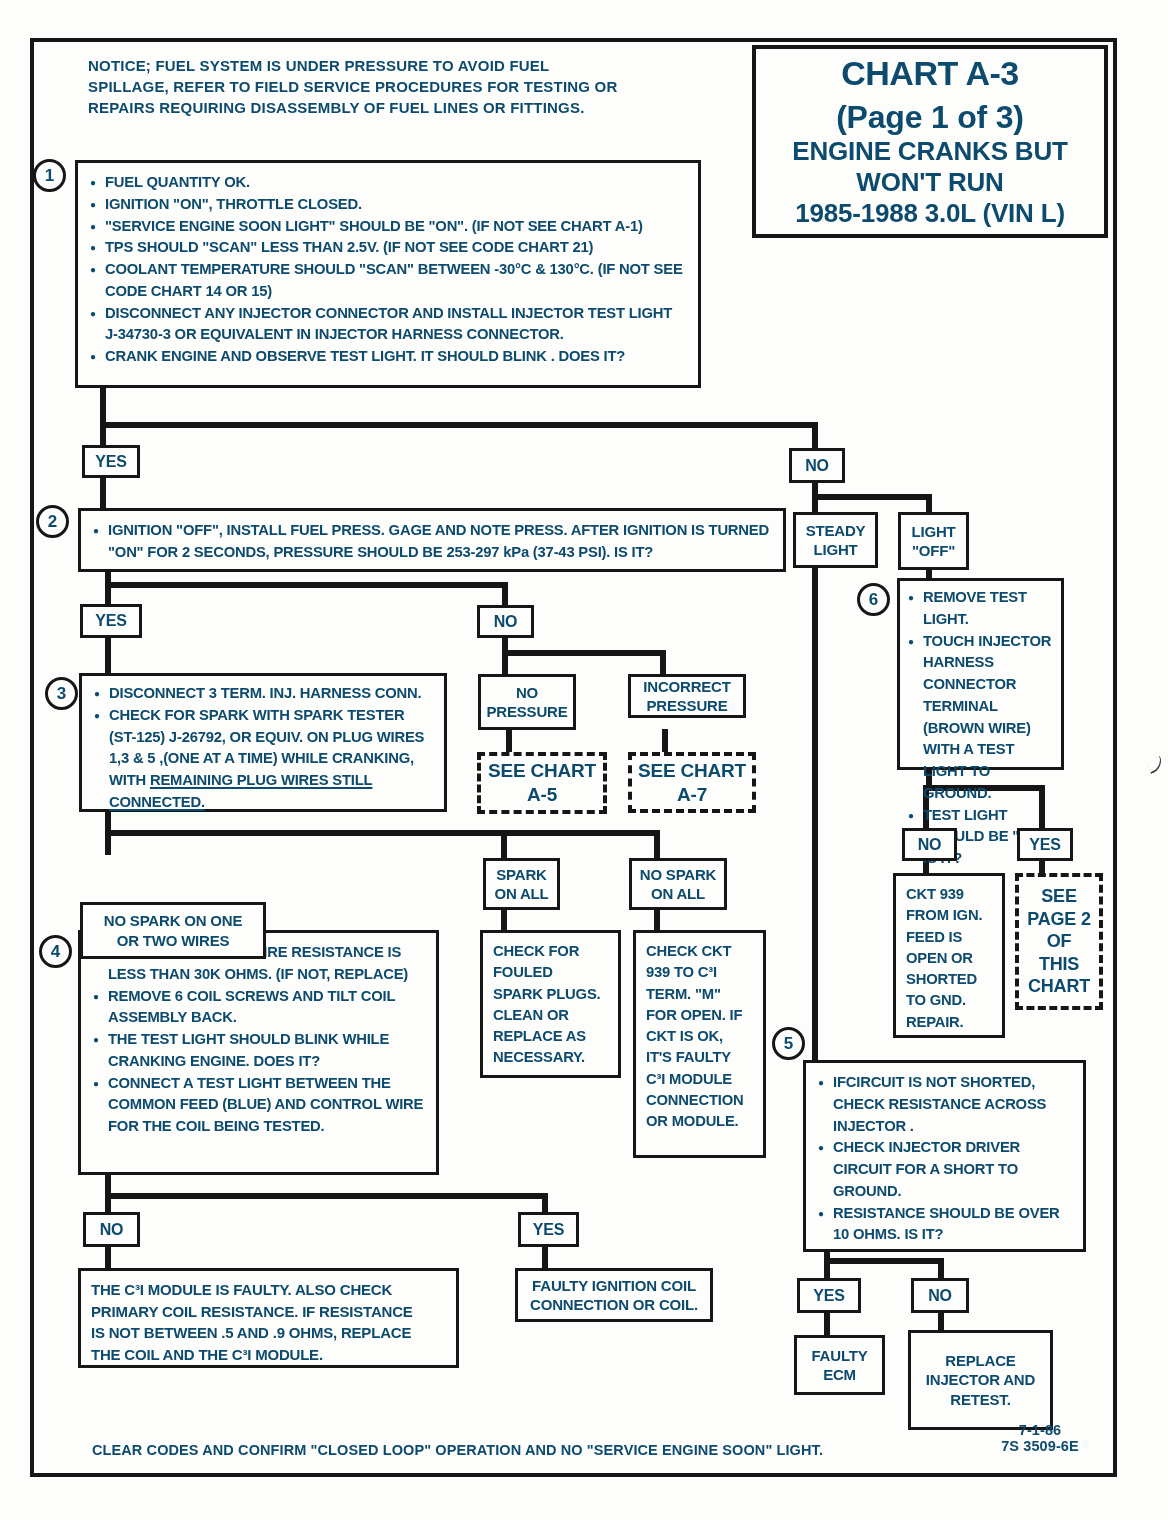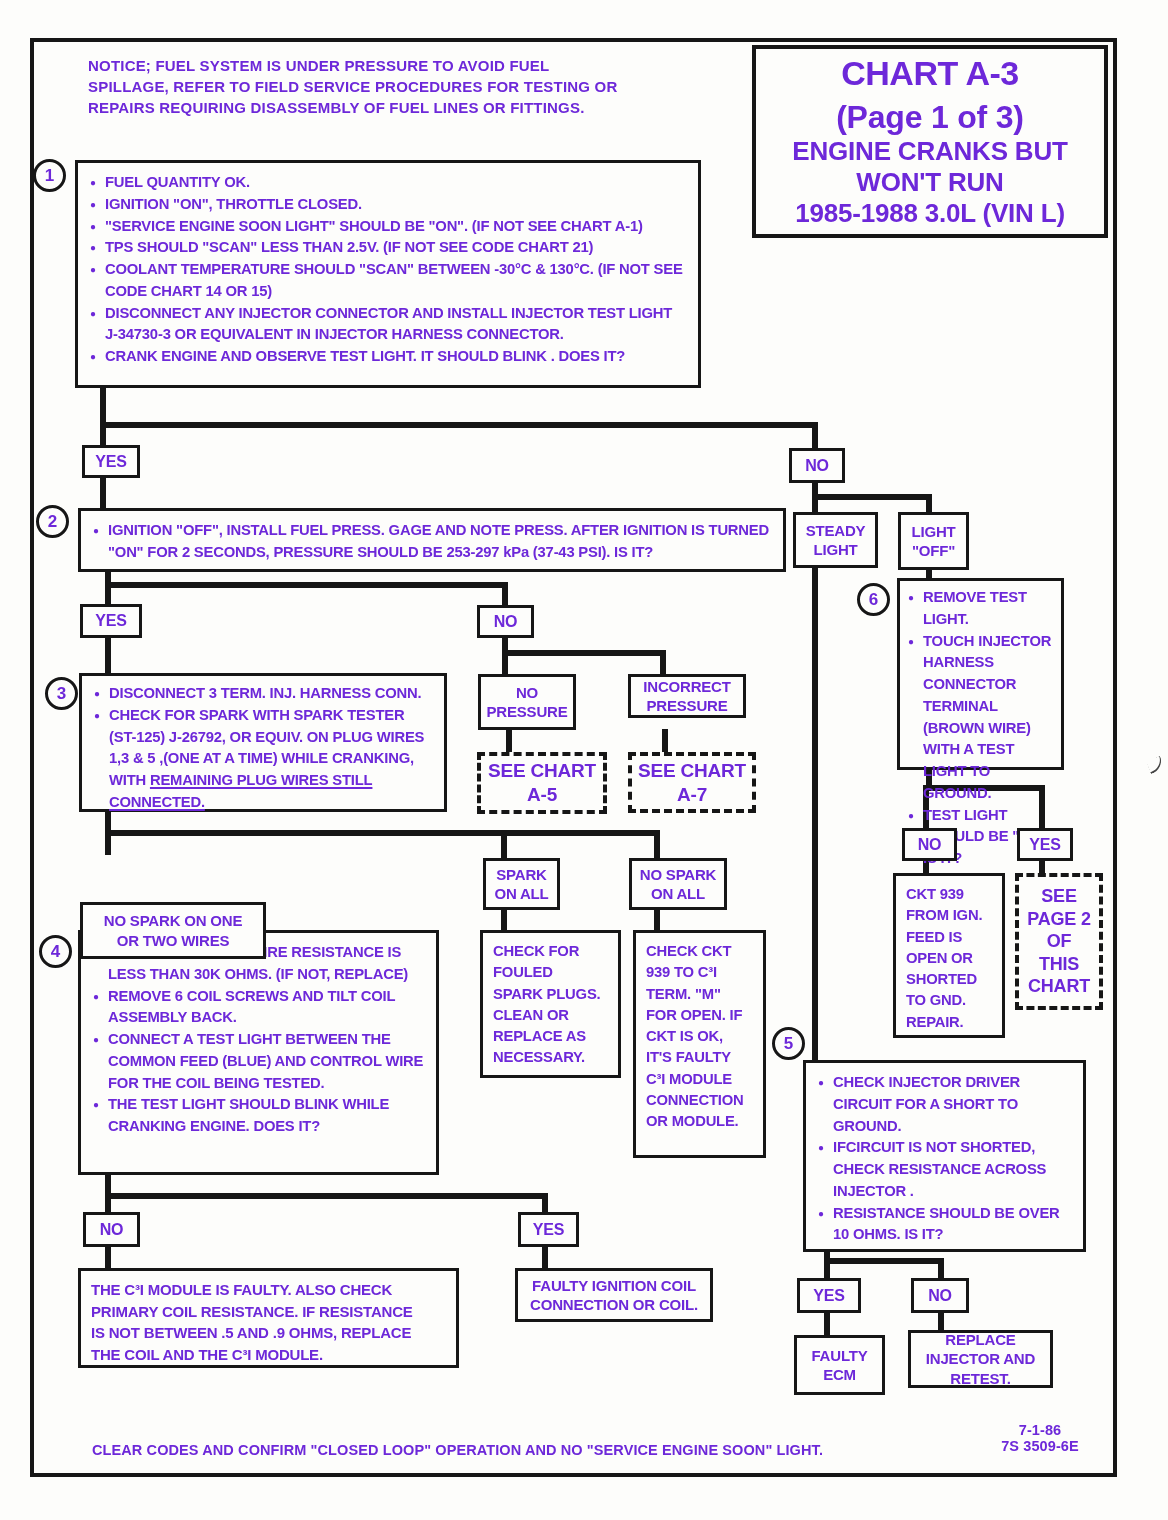--- a/index.html
+++ b/index.html
@@ -1,18 +1,18 @@
 <!DOCTYPE html>
 <html><head>
 <meta charset="utf-8">
 <style>
   html,body { margin:0; padding:0; background:#ffffff; }
   .page {
     position:relative; width:1168px; height:1520px;
-    background:#fdfdfb; color:#6d28d9;
+    background:#fdfdfb; color:#0c4a6e;
     font-family:"Liberation Sans", sans-serif;
     letter-spacing:-0.2px; overflow:hidden;
   }
   .frame { position:absolute; border:4px solid #161616; background:transparent; box-sizing:border-box; }
   .box   { position:absolute; border:3px solid #161616; background:#fdfdfb; box-sizing:border-box; }
   .thick { border-width:4px; }
   .dashed{ border:4px dashed #161616; }
   .line  { position:absolute; background:#161616; }
   .circle{
     position:absolute; width:33px; height:33px; border:3px solid #161616; border-radius:50%;
@@ -126,29 +126,29 @@
     <div class="bullets" style="padding-top:7px;">
       <div class="bullet"><span>DISCONNECT 3 TERM. INJ. HARNESS CONN.</span></div>
       <div class="bullet"><span>CHECK FOR SPARK WITH SPARK TESTER (ST-125)  J-26792, OR EQUIV. ON PLUG WIRES 1,3 &amp; 5 ,(ONE AT A TIME) WHILE CRANKING, WITH </span><span class="u">REMAINING PLUG WIRES STILL CONNECTED.</span></div>
     </div>
   </div>
 
   <div class="box" style="left:78px; top:930px; width:361px; height:245px;">
     <div class="bullets">
         <div class="bullet">VERIFY THAT PLUG WIRE RESISTANCE IS LESS THAN 30K OHMS. (IF NOT, REPLACE)</div>
         <div class="bullet">REMOVE 6 COIL SCREWS AND TILT COIL ASSEMBLY BACK.</div>
+        <div class="bullet">THE TEST LIGHT SHOULD BLINK WHILE CRANKING ENGINE.  DOES IT?</div>
         <div class="bullet">CONNECT A TEST LIGHT BETWEEN THE COMMON FEED (BLUE) AND CONTROL WIRE FOR THE COIL BEING TESTED.</div>
-        <div class="bullet">THE TEST LIGHT SHOULD BLINK WHILE CRANKING ENGINE.  DOES IT?</div>
       </div>
   </div>
 
   <div class="box" style="left:803px; top:1060px; width:283px; height:192px;">
     <div class="bullets">
+        <div class="bullet">IFCIRCUIT IS NOT SHORTED, CHECK RESISTANCE ACROSS INJECTOR .</div>
         <div class="bullet">CHECK INJECTOR DRIVER CIRCUIT FOR  A SHORT TO GROUND.</div>
-        <div class="bullet">IFCIRCUIT IS NOT SHORTED, CHECK RESISTANCE ACROSS INJECTOR .</div>
         <div class="bullet">RESISTANCE SHOULD BE OVER 10 OHMS.  IS IT?</div>
       </div>
   </div>
 
   <div class="box" style="left:897px; top:578px; width:167px; height:192px; font-size:13.5px;">
     <div class="bullets" style="padding:6px 6px 4px 8px; line-height:1.32; font-size:13.5px;">
         <div class="bullet">REMOVE TEST LIGHT.</div>
         <div class="bullet">TOUCH INJECTOR HARNESS CONNECTOR TERMINAL (BROWN WIRE) WITH A TEST LIGHT TO GROUND.</div>
         <div class="bullet">TEST LIGHT SHOULD BE "ON".  IS IT?</div>
       </div>
@@ -207,21 +207,21 @@
     </div>
   <div class="box txt" style="left:78px; top:1268px; width:381px; height:100px; font-size:15px;">
       <div class="pad">THE C³I MODULE IS FAULTY.  ALSO CHECK<br>PRIMARY COIL RESISTANCE.  IF RESISTANCE<br>IS NOT BETWEEN .5 AND .9 OHMS, REPLACE<br>THE COIL AND THE C³I MODULE.</div>
     </div>
   <div class="box center cond" style="left:515px; top:1268px; width:198px; height:54px;">
       <span>FAULTY IGNITION COIL<br>CONNECTION OR COIL.</span>
     </div>
   <div class="box center cond" style="left:794px; top:1335px; width:91px; height:60px;">
       <span>FAULTY<br>ECM</span>
     </div>
-  <div class="box center cond" style="left:908px; top:1330px; width:145px; height:58px;">
+  <div class="box center cond" style="left:908px; top:1330px; width:145px; height:100px;">
       <span>REPLACE<br>INJECTOR AND<br>RETEST.</span>
     </div>
 
   <div class="footer" style="left:92px; top:1442px; width:800px;">CLEAR CODES AND CONFIRM "CLOSED LOOP"  OPERATION AND NO "SERVICE ENGINE SOON" LIGHT.</div>
   <div class="footer" style="left:990px; top:1422px; width:100px; text-align:center;">
     <div>7-1-86</div>
     <div>7S 3509-6E</div>
   </div>
 
   <div class="artifact" style="left:1148px; top:758px;"></div>

